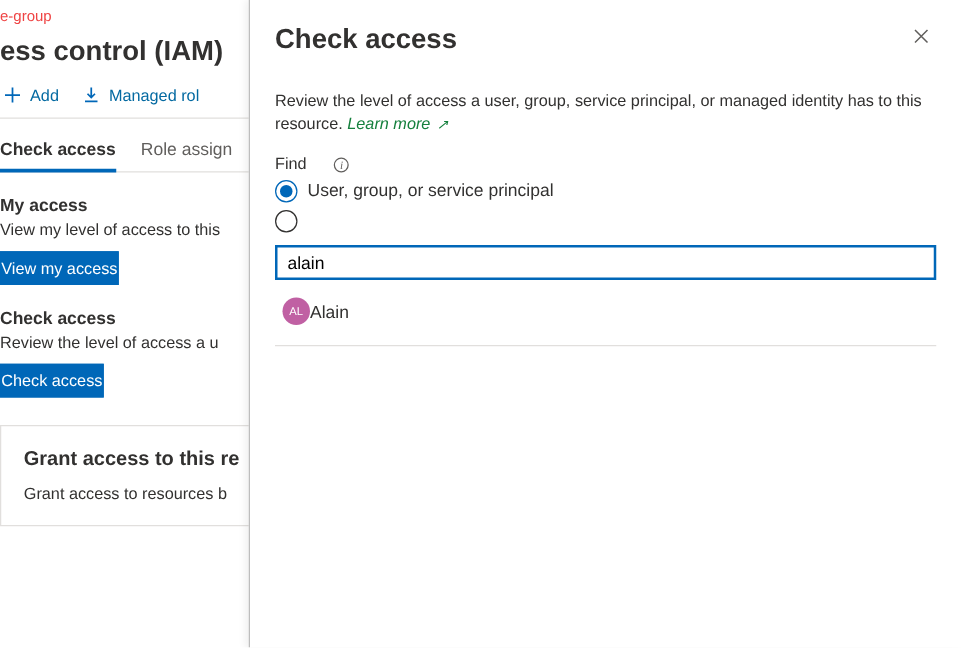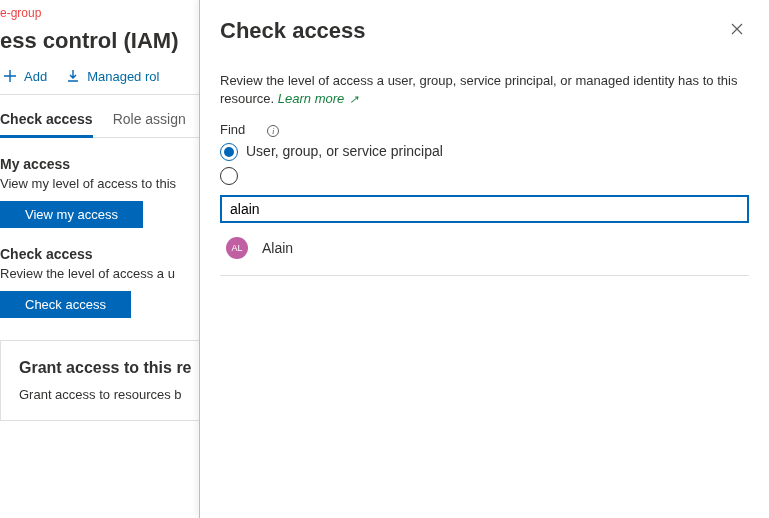--- a/index.html
+++ b/index.html
@@ -16,21 +16,21 @@
     .toolbar-item { display: inline-flex; align-items: center; gap: 6px; color: #0369a1; cursor: pointer; }
     .toolbar-item .ic { color: #0067b8; font-size: 14px; display: inline-flex; align-items: center; justify-content: center; width: 16px; height: 16px; }
 
     .tabs { display: flex; gap: 20px; border-bottom: 1px solid #e1dfdd; font-size: 14px; margin-top: 6px; }
     .tab { padding: 10px 0 8px 0; cursor: pointer; color: #605e5c; }
     .tab.active { color: #323130; font-weight: 600; border-bottom: 3px solid #0067b8; margin-bottom: -1px; }
 
     .section { margin-top: 18px; }
     .section h3 { font-size: 14px; font-weight: 700; }
     .section p { font-size: 13px; margin-top: 4px; color: #323130; }
-    .btn { margin-top: 10px; display: inline-block; background: #0067b8; color: #fff; border: 1px solid #0067b8; font-size: 13px; padding: 5px 24px; cursor: pointer; }
+    .btn { margin-top: 10px; display: inline-block; background: #0067b8; color: #fff; border: 1px solid #0067b8; font-size: 13px; padding: 5px 0; cursor: pointer; }
 
     .card { margin-top: 22px; border: 1px solid #e1dfdd; padding: 18px 18px; }
     .card h3 { font-size: 16px; font-weight: 600; }
     .card p { font-size: 13px; margin-top: 10px; color: #323130; }
 
     
     .panel { position: absolute; top: 0; right: 0; width: 570px; height: 100%; background: #fff; border-left: 1px solid #bdbdbd; box-shadow: -3px 0 6px rgba(0,0,0,.06); padding: 18px 20px; }
     .panel-head { display: flex; align-items: flex-start; justify-content: space-between; }
     .panel-title { font-size: 22px; font-weight: 600; }
     .close { cursor: pointer; width: 24px; height: 24px; display: inline-flex; align-items: center; justify-content: center; font-size: 14px; color: #605e5c; }
@@ -41,21 +41,21 @@
     .field-label { font-size: 13px; margin-top: 14px; display: flex; align-items: flex-end; gap: 22px; }
     .info-icon { width: 12px; height: 12px; border: 1px solid #605e5c; border-radius: 50%; display: inline-flex; align-items: center; justify-content: center; font-size: 9px; color: #605e5c; font-style: italic; font-family: Georgia, serif; }
 
     .radio-row { display: flex; align-items: flex-start; gap: 8px; margin-top: 6px; font-size: 14px; cursor: pointer; }
     .radio { width: 18px; height: 18px; border: 1px solid #323130; border-radius: 50%; display: inline-flex; align-items: center; justify-content: center; }
     .radio.selected::after { content: ""; width: 10px; height: 10px; background: #0067b8; border-radius: 50%; }
     .radio.selected { border-color: #0067b8; }
 
     .search-input { width: 100%; border: 2px solid #0067b8; font-size: 14px; padding: 4px 8px; margin-top: 10px; outline: none; }
 
-    .result-row { display: flex; align-items: center; gap: 14px; padding: 14px 6px; cursor: pointer; }
+    .result-row { display: flex; align-items: center; padding: 14px 6px; cursor: pointer; }
     .avatar { width: 22px; height: 22px; border-radius: 50%; background: #c060a3; color: #fff; font-size: 9px; display: inline-flex; align-items: center; justify-content: center; text-transform: uppercase; }
     .result-name { font-size: 14px; }
     .divider { border: none; border-top: 1px solid #e1dfdd; margin-top: 2px; }
   </style>
 </head>
 <body>
 
 <div class="main">
   <div class="breadcrumb">
     <a href="#">e-group</a>

